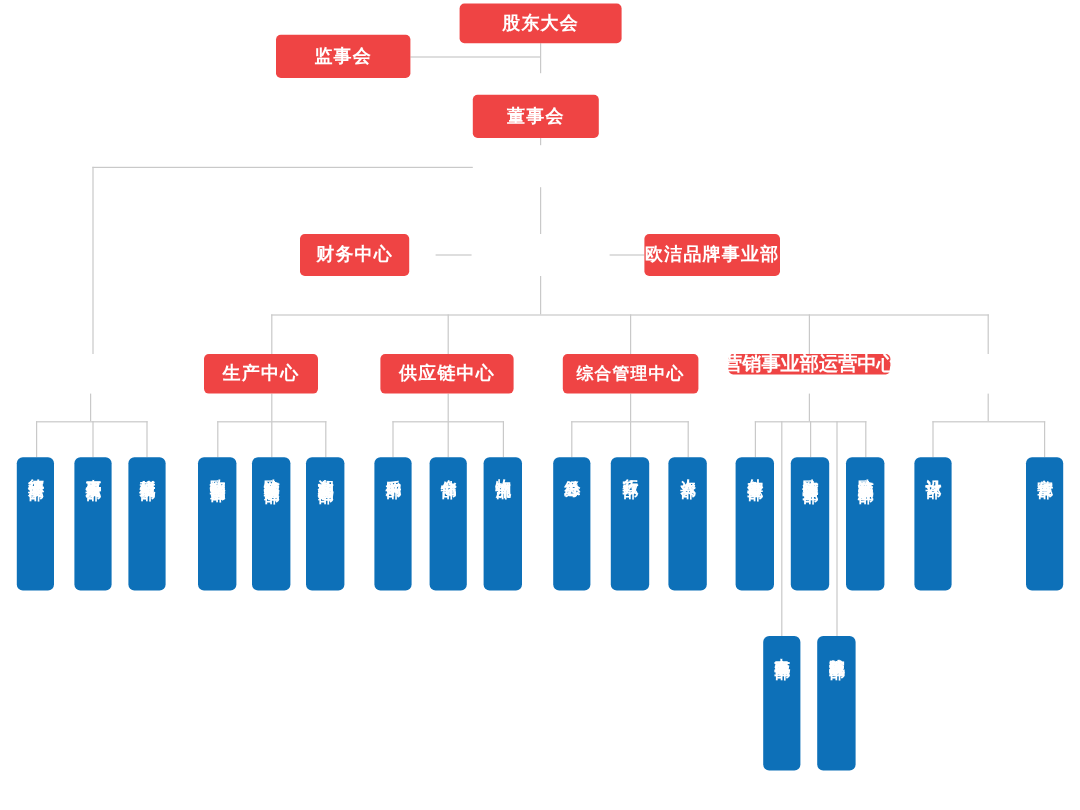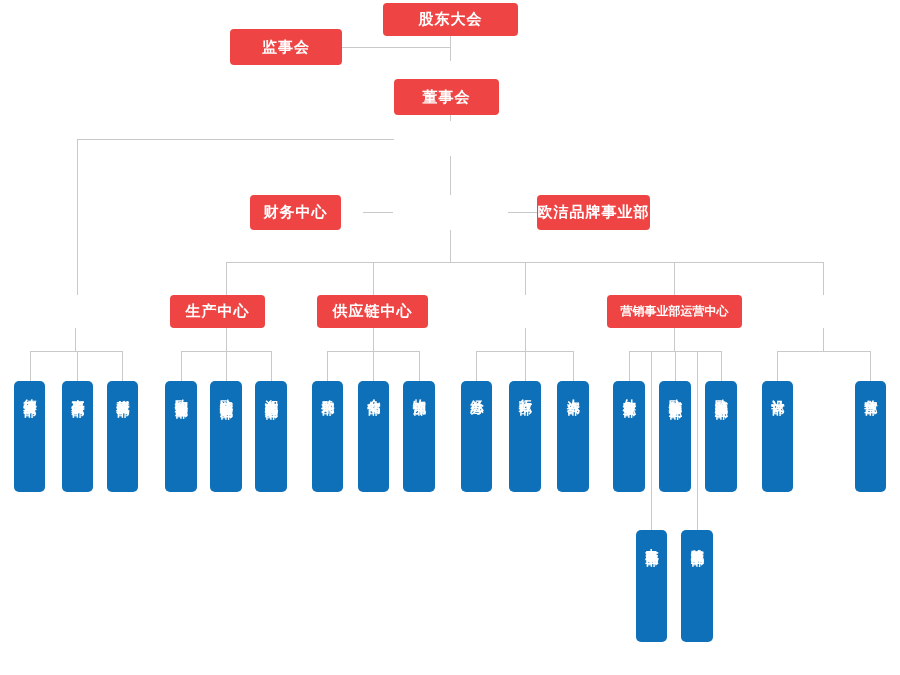--- a/index.html
+++ b/index.html
@@ -90,21 +90,22 @@
   <div class="cl v" style="left:651px;top:351px;height:179px"></div>
   <div class="cl v" style="left:697px;top:351px;height:179px"></div>
 
   <div class="hbox" style="left:383px;top:3px;width:135px;height:33px">股东大会</div>
   <div class="hbox" style="left:230px;top:29px;width:112px;height:36px">监事会</div>
   <div class="hbox" style="left:394px;top:79px;width:105px;height:36px">董事会</div>
   <div class="hbox" style="left:250px;top:195px;width:91px;height:35px">财务中心</div>
   <div class="hbox" style="left:537px;top:195px;width:113px;height:35px">欧洁品牌事业部</div>
   <div class="hbox" style="left:170px;top:295px;width:95px;height:33px">生产中心</div>
   <div class="hbox" style="left:317px;top:295px;width:111px;height:33px">供应链中心</div>
-  <div class="hbox" style="left:607px;top:295px;width:135px;height:33px;font-size:12px;letter-spacing:0">营销事业部运营中心</div>
+  <div class="hbox" style="left:469px;top:295px;width:113px;height:33px;font-size:14px">综合管理中心</div>
+  <div class="hbox" style="left:607px;top:295px;width:135px;height:17px;font-size:16px;letter-spacing:0">营销事业部运营中心</div>
 
   <div class="vbox" style="left:14px;top:381px;width:31px;height:111px">
       <span class="vtext">德清研发部</span>
     </div>
   <div class="vbox" style="left:62px;top:381px;width:31px;height:111px">
       <span class="vtext">嘉兴研发部</span>
     </div>
   <div class="vbox" style="left:107px;top:381px;width:31px;height:111px">
       <span class="vtext">杭州研发部</span>
     </div>

